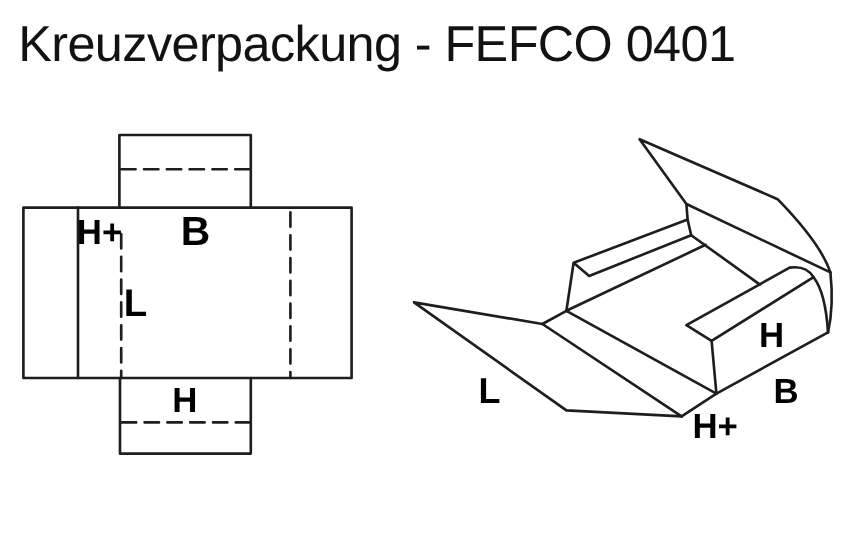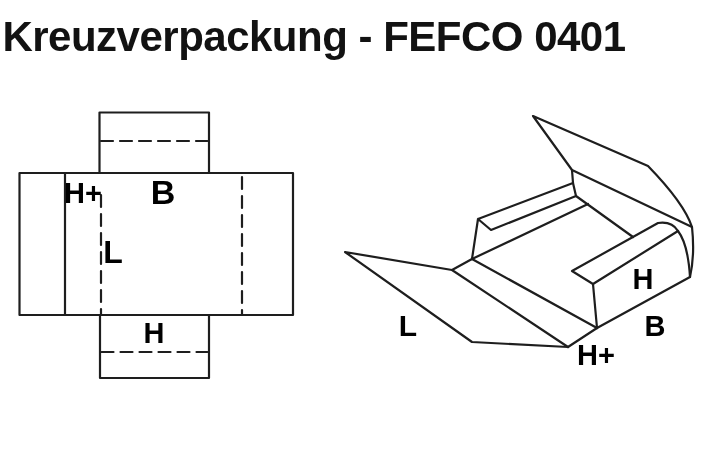--- a/index.html
+++ b/index.html
@@ -8,21 +8,21 @@
     width:720px;height:450px;
     background:#ffffff;
     overflow:hidden;
     font-family:"Liberation Sans", sans-serif;
   }
   .title{
     position:absolute;
     top:13px;left:0;width:628px;
     text-align:center;
     font-size:42px;
-    font-weight:700;
+    font-weight:400;
     letter-spacing:-0.5px;
     color:#121212;
     white-space:nowrap;
   }
   svg{position:absolute;top:0;left:0;}
   .lines{fill:none;stroke-width:2.2;stroke-linecap:round;stroke-linejoin:round;}
   .dash{stroke-dasharray:12 7;}
   .lbl{font-family:"Liberation Sans",sans-serif;font-weight:700;fill:#000;}
   .s29{font-size:29px;}
   .s30{font-size:30px;}

